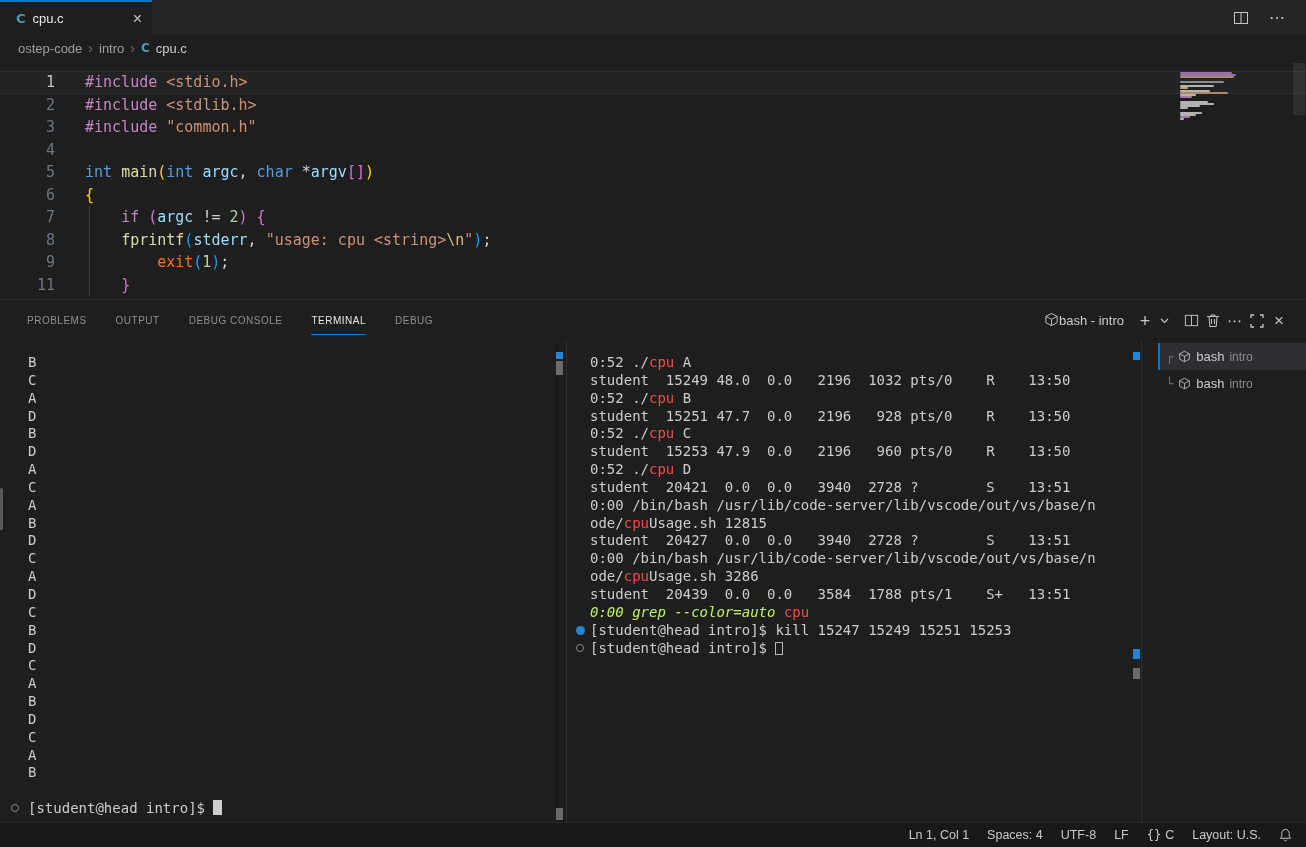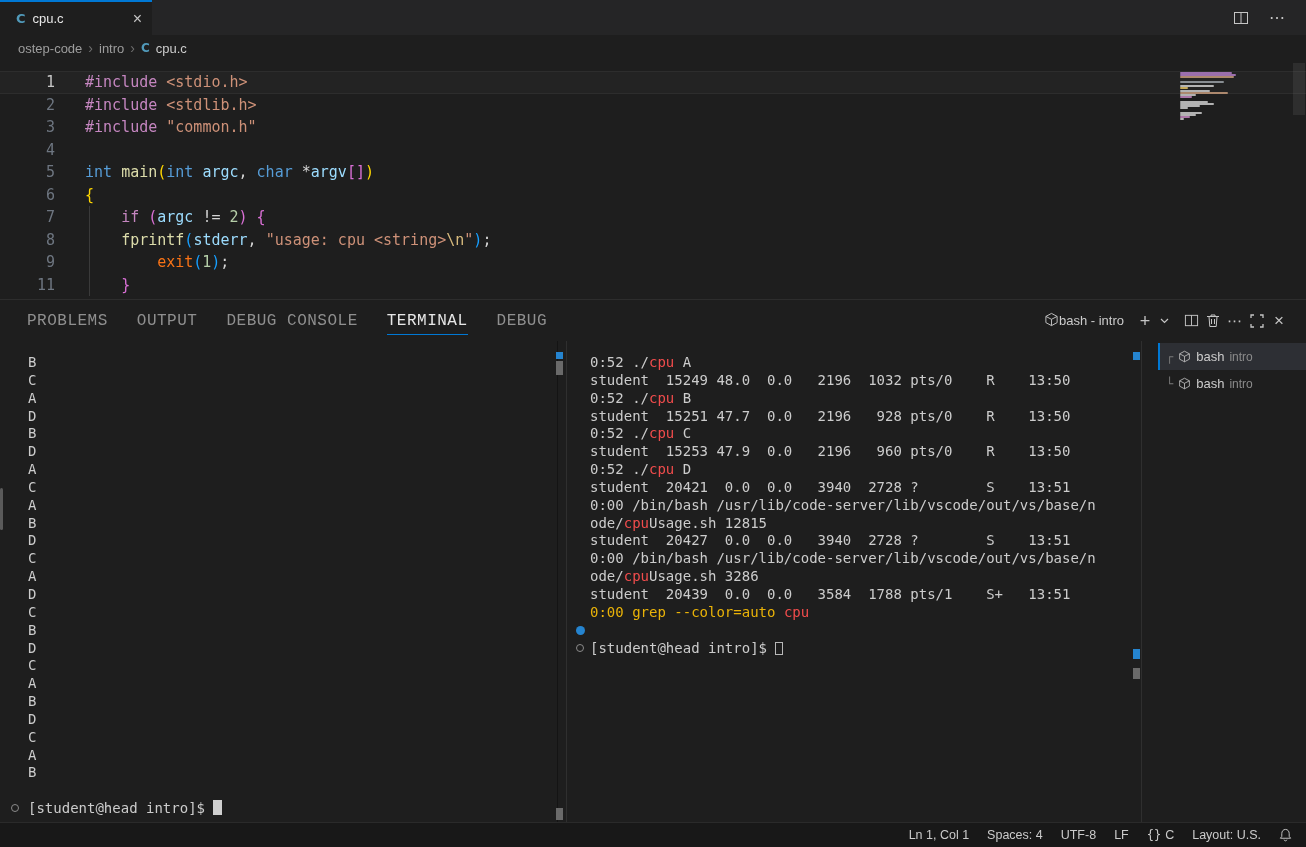--- a/index.html
+++ b/index.html
@@ -34,22 +34,22 @@
   .indent-guide { position:absolute; left:89px; top:145px; width:1px; height:90px; background:#3a3a3a; }
   .minimap { position:absolute; left:1180px; top:11px; width:56px; height:110px; }
   .minimap .mml { position:absolute; left:0; height:2px; border-radius:1px; opacity:.85; }
   .ed-scrollbar { position:absolute; right:0; top:0; width:14px; height:239px; }
   .ed-slider { position:absolute; right:1px; top:2px; width:12px; height:52px; background:rgba(121,121,121,0.18); }
 
   
   .panel-header { position:absolute; left:0; top:299px; right:0; height:42px; background:#1e1e1e;
                   border-top:1px solid #2d2d2d; display:flex; align-items:center; }
   .ptabs { display:flex; padding-left:27px; height:100%; }
-  .ptab { position:relative; margin-right:29px; font-size:16px; letter-spacing:.5px; color:#8f8f8f;
-          display:flex; align-items:center; height:100%;font-family:Liberation Mono, monospace; }
+  .ptab { position:relative; margin-right:29px; font-size:10px; letter-spacing:.5px; color:#8f8f8f;
+          display:flex; align-items:center; height:100%; }
   .ptab.active { color:#e7e7e7; }
   .ptab.active::after { content:""; position:absolute; left:0; right:0; bottom:6px; height:1px; background:#0078d4; }
   .panel-right { margin-left:auto; display:flex; align-items:center; padding-right:16px; color:#c5c5c5; }
   .pr-title { display:flex; align-items:center; font-size:13px; color:#cccccc; margin-right:10px; }
   .pr-ic { display:flex; align-items:center; justify-content:center; width:22px; height:22px; }
   .plus { font-size:18px; font-weight:300; color:#c5c5c5; line-height:18px; }
 
   
   .term { position:absolute; top:341px; height:481px; background:#1e1e1e; font-family:"DejaVu Sans Mono", monospace;
           font-size:14px; color:#cccccc; }
@@ -240,22 +240,22 @@
       <div class="trow"><span style="color: rgb(204, 204, 204);">0:52 ./</span><span style="color: rgb(241, 76, 76);">cpu</span><span style="color: rgb(204, 204, 204);"> C</span></div>
       <div class="trow"><span style="color: rgb(204, 204, 204);">student  15253 47.9  0.0   2196   960 pts/0    R    13:50</span></div>
       <div class="trow"><span style="color: rgb(204, 204, 204);">0:52 ./</span><span style="color: rgb(241, 76, 76);">cpu</span><span style="color: rgb(204, 204, 204);"> D</span></div>
       <div class="trow"><span style="color: rgb(204, 204, 204);">student  20421  0.0  0.0   3940  2728 ?        S    13:51</span></div>
       <div class="trow"><span style="color: rgb(204, 204, 204);">0:00 /bin/bash /usr/lib/code-server/lib/vscode/out/vs/base/n</span></div>
       <div class="trow"><span style="color: rgb(204, 204, 204);">ode/</span><span style="color: rgb(241, 76, 76);">cpu</span><span style="color: rgb(204, 204, 204);">Usage.sh 12815</span></div>
       <div class="trow"><span style="color: rgb(204, 204, 204);">student  20427  0.0  0.0   3940  2728 ?        S    13:51</span></div>
       <div class="trow"><span style="color: rgb(204, 204, 204);">0:00 /bin/bash /usr/lib/code-server/lib/vscode/out/vs/base/n</span></div>
       <div class="trow"><span style="color: rgb(204, 204, 204);">ode/</span><span style="color: rgb(241, 76, 76);">cpu</span><span style="color: rgb(204, 204, 204);">Usage.sh 3286</span></div>
       <div class="trow"><span style="color: rgb(204, 204, 204);">student  20439  0.0  0.0   3584  1788 pts/1    S+   13:51</span></div>
-      <div class="trow"><span style="color: #eab308;">0:00 grep --color=auto </span><span style="color: rgb(241, 76, 76);">cpu</span></div>
-      <div class="trow"><span class="deco filled"></span></div>
+      <div class="trow"><span style="color: #bef264; font-style: italic;">0:00 grep --color=auto </span><span style="color: rgb(241, 76, 76);">cpu</span></div>
+      <div class="trow"><span class="deco filled"></span><span style="color: rgb(204, 204, 204);">[student@head intro]$ kill 15247 15249 15251 15253</span></div>
       <div class="trow"><span class="deco hollow"></span><span style="color: rgb(204, 204, 204);">[student@head intro]$ </span><span class="cursor-outline"></span></div>
     </div>
   <div class="rt-border"></div>
 
   <div class="sbmark" style="left:556px; top:352px; height:7px; background:#2584cf;"></div>
   <div class="sbmark" style="left:556px; top:361px; height:14px; background:#6a6a6a;"></div>
   <div class="sbmark" style="left:556px; top:808px; height:12px; background:#6a6a6a;"></div>
   <div class="sbmark" style="left:1133px; top:352px; height:8px; background:#2584cf;"></div>
   <div class="sbmark" style="left:1133px; top:649px; height:10px; background:#2584cf;"></div>
   <div class="sbmark" style="left:1133px; top:668px; height:11px; background:#6a6a6a;"></div>

